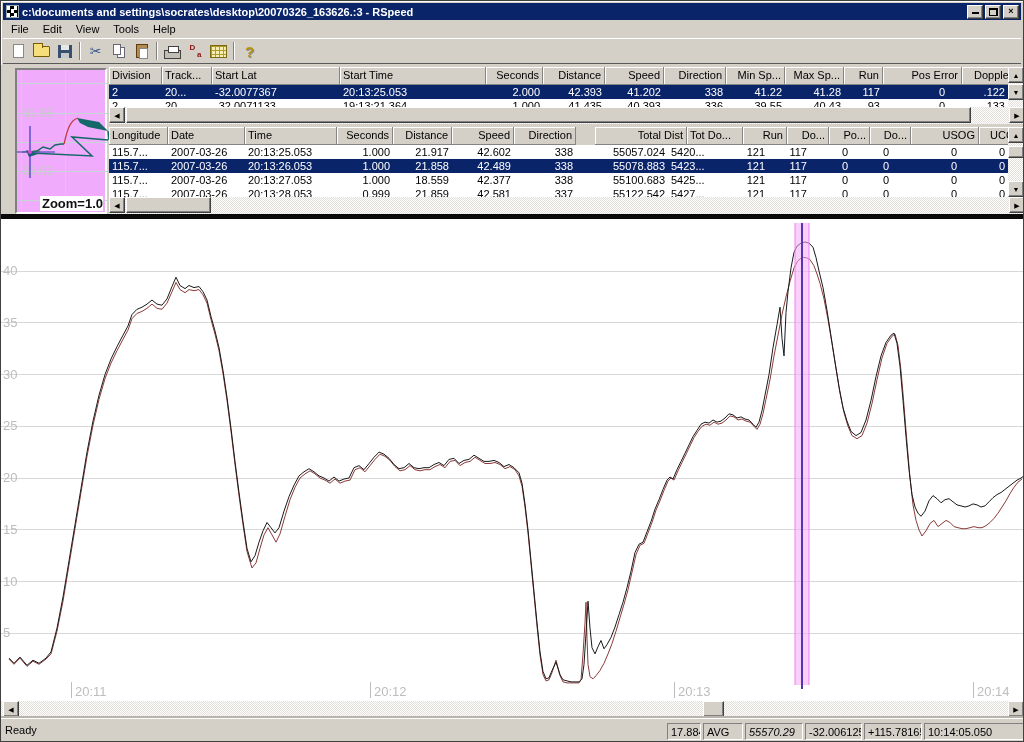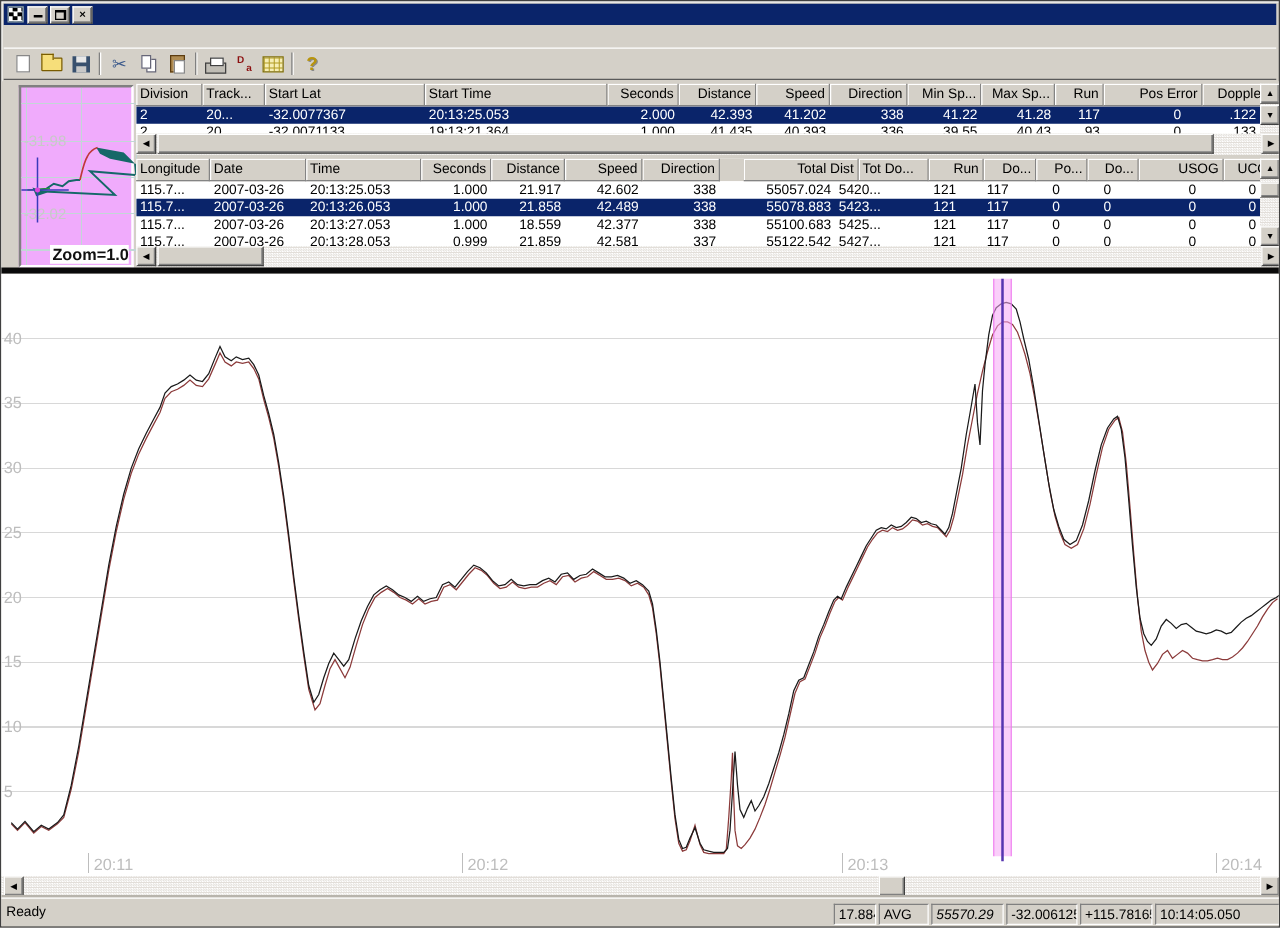--- a/index.html
+++ b/index.html
@@ -81,33 +81,41 @@
   .spanel{height:17px;background:#D4D0C8;border:1px solid;border-color:#808080 #fff #fff #808080;
           padding:2px 2px 0 3px;white-space:nowrap;overflow:hidden;}
 </style>
 </head>
 <body>
 
 <div class="window">
 
   <div class="titlebar">
     <span class="flag-icon"></span>
+    <span class="title-text">c:\documents and settings\socrates\desktop\20070326_163626.:3 - RSpeed</span>
     <span class="winbtns">
       <span class="winbtn">
           <span class="glyph-min"></span>
         </span>
       <span class="winbtn">
           <span class="glyph-restore"></span>
         </span>
       <span class="winbtn">
           <span>×</span>
         </span>
     </span>
   </div>
 
+  <div class="menubar">
+    <span class="menu-item">File</span>
+    <span class="menu-item">Edit</span>
+    <span class="menu-item">View</span>
+    <span class="menu-item">Tools</span>
+    <span class="menu-item">Help</span>
+  </div>
 
   <div class="toolbar">
     <span class="tbtn">
         <span class="i-new"></span>
       </span>
     <span class="tbtn">
         <span class="i-open"></span>
       </span>
     <span class="tbtn">
         <span class="i-save"></span>

